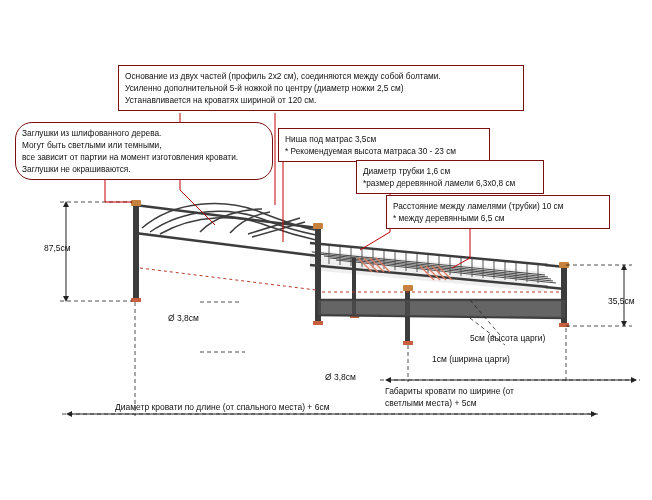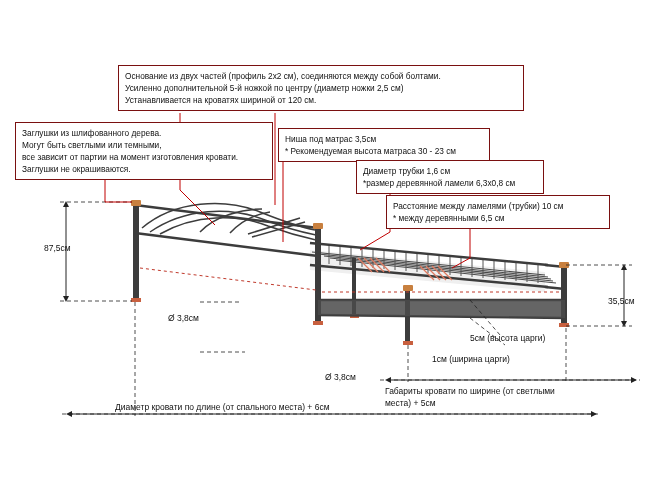--- a/index.html
+++ b/index.html
@@ -1,21 +1,21 @@
 <!DOCTYPE html>
 <html><head>
 <meta charset="utf-8">
 <style>
   html,body{margin:0;padding:0;}
   body{
     width:652px;height:500px;background:#ffffff;
     font-family:"Liberation Sans", sans-serif;
     overflow:hidden;
   }
-  #stage{position:relative;width:547px;height:500px;padding-left:30px;}
+  #stage{position:relative;width:547px;height:500px;}
 
   .callout{
     position:absolute;
     border:1px solid #7a1010;
     background:#ffffff;
     color:#111111;
     font-size:8.3px;
     line-height:1.45;
     padding:4px 6px;
     box-sizing:border-box;
@@ -220,21 +220,21 @@
       <line x1="390" y1="232" x2="360" y2="250"></line>
       <line x1="470" y1="203" x2="470" y2="258"></line>
       <line x1="470" y1="258" x2="452" y2="268"></line>
     </g>
   </svg>
 
   <div class="callout" style="left:118px;top:65px;width:406px;">Основание из двух частей (профиль 2х2 см), соединяются между собой болтами.
 Усиленно дополнительной 5-й ножкой по центру (диаметр ножки 2,5 см)
 Устанавливается на кроватях шириной от 120 см.</div>
 
-  <div class="callout" style="left:15px;top:122px;width:258px;">Заглушки из шлифованного дерева.
+  <div class="callout" style="left:15px;top:122px;width:258px;border-radius:17px;">Заглушки из шлифованного дерева.
 Могут быть светлыми или темными,
 все зависит от партии на момент изготовления кровати.
 Заглушки не окрашиваются.</div>
 
   <div class="callout" style="left:278px;top:128px;width:212px;">Ниша под матрас 3,5см
 * Рекомендуемая высота матраса 30 - 23 см</div>
 
   <div class="callout" style="left:356px;top:160px;width:188px;">Диаметр трубки 1,6 см
 *размер деревянной ламели 6,3х0,8 см</div>
 

